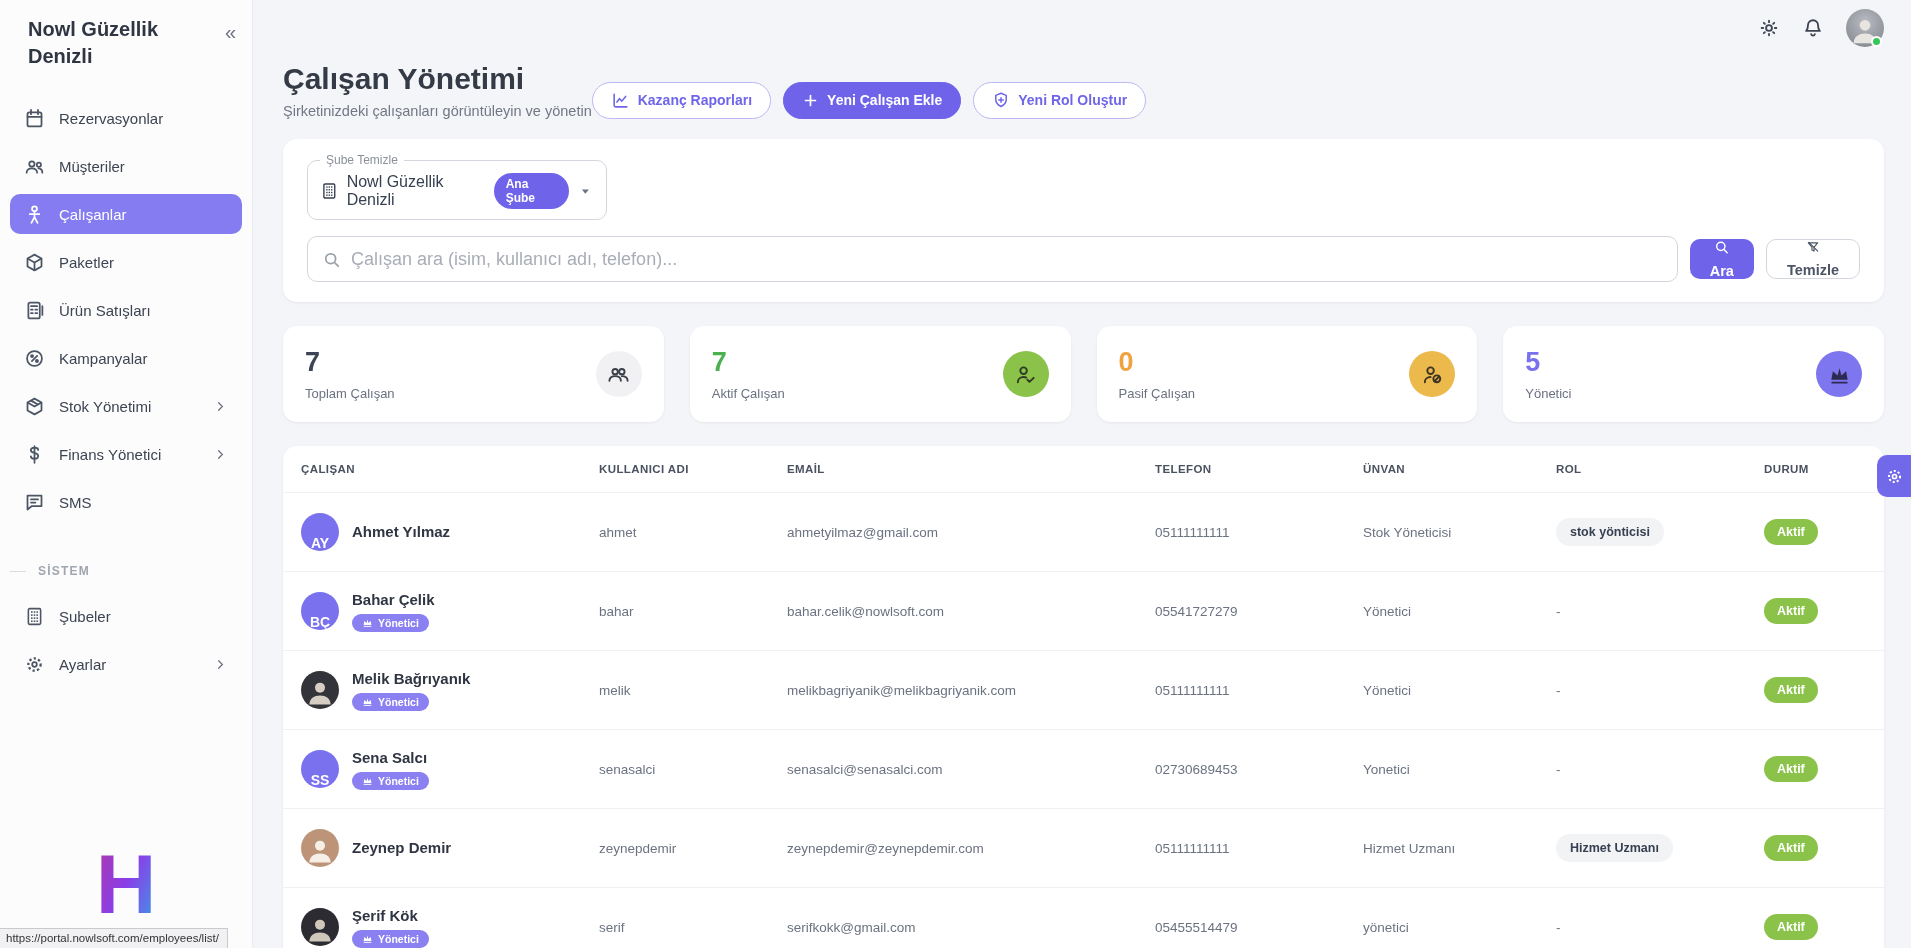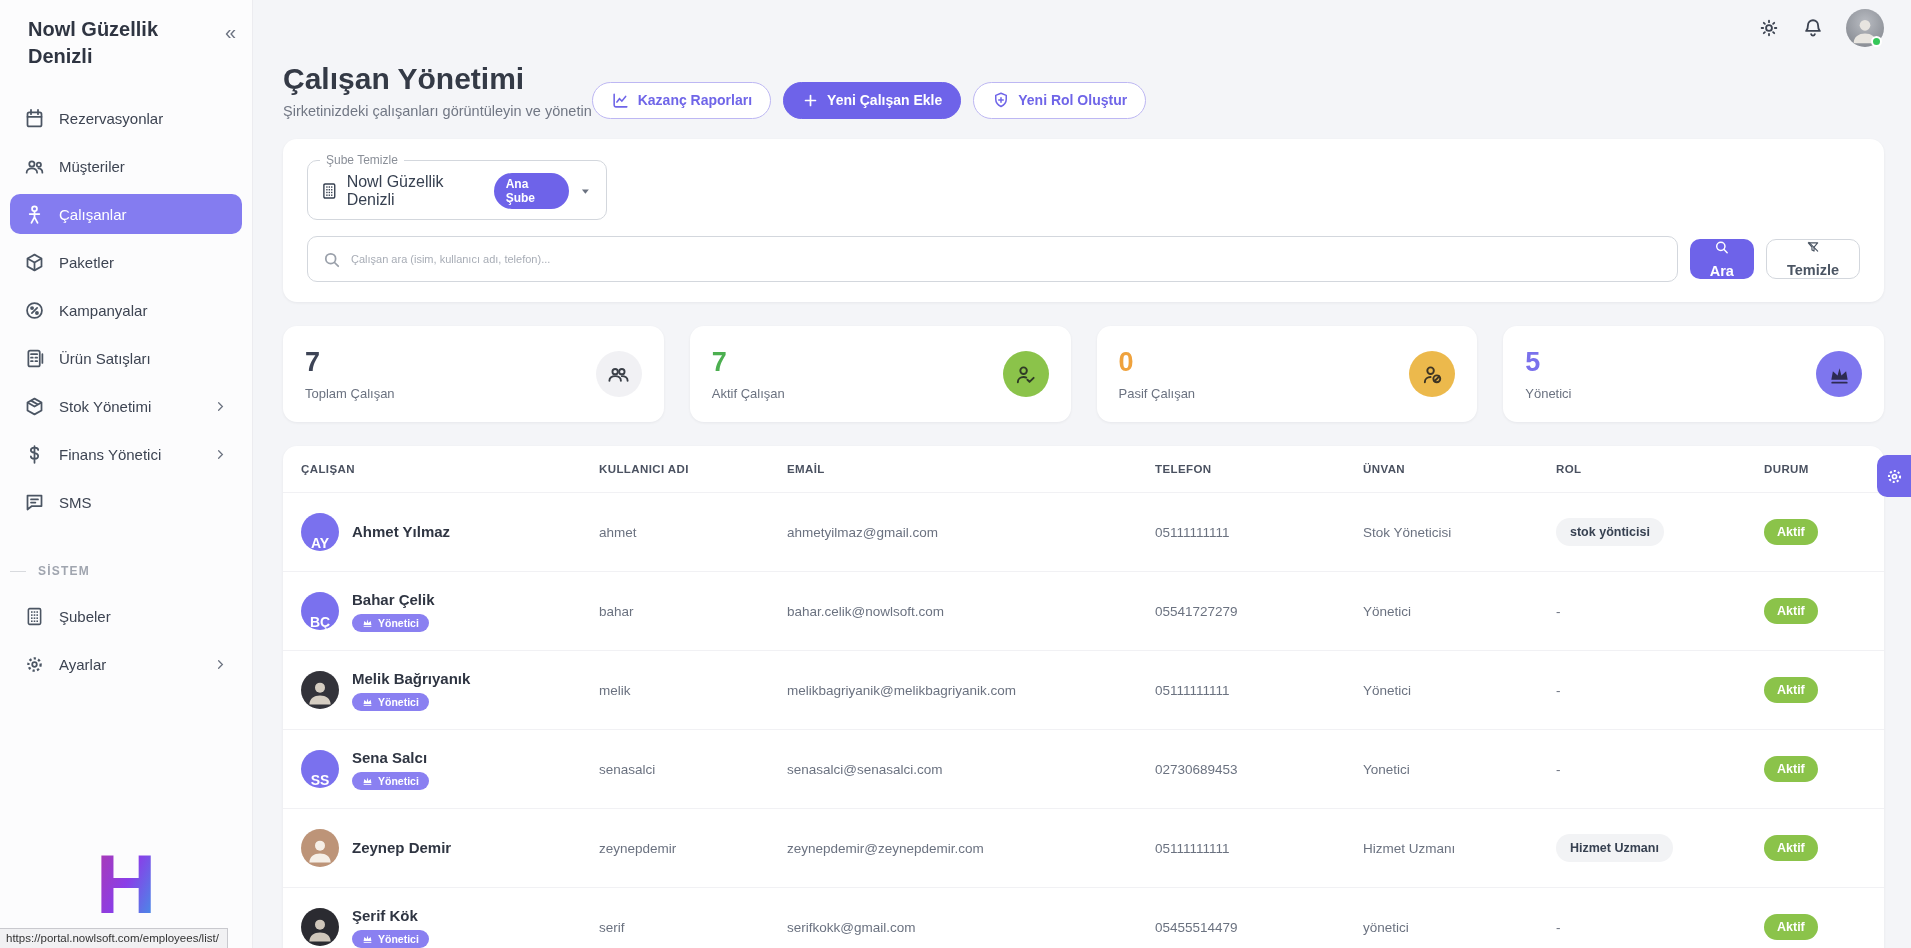--- a/index.html
+++ b/index.html
@@ -55,21 +55,21 @@
   .filter-card { margin-top:20px; background:#fff; border-radius:14px; padding:14px 24px 20px 24px;
                  box-shadow:0 1px 3px rgba(16,24,40,.06); }
   .branch-field { width:300px; border:1px solid #d3d7dd; border-radius:10px; padding:6px 12px 10px 12px; cursor:pointer; }
   .branch-field legend { font-size:12px; color:#8a8f98; padding:0 6px; }
   .branch-inner { display:flex; align-items:center; gap:8px; color:#374151; font-size:16px; }
   .branch-badge { background:#6e63e9; color:#fff; font-size:12px; font-weight:600; padding:4px 12px; border-radius:999px; }
   .branch-caret { margin-left:auto; color:#6b7280; }
   .search-row { display:flex; align-items:center; gap:12px; margin-top:16px; }
   .search-box { flex:1; display:flex; align-items:center; gap:10px; height:46px; border:1px solid #d3d7dd;
                 border-radius:10px; padding:0 14px; background:#fff; color:#9aa0aa; }
-  .search-box input { flex:1; border:none; outline:none; font-size:11px; color:#6d28d9; background:transparent; }
+  .search-box input { flex:1; border:none; outline:none; font-size:18px; color:#6d28d9; background:transparent; }
   .search-box input::placeholder { color:#a8adb6; }
   .btn-rect { display:flex; align-items:center; gap:8px; height:40px; border-radius:10px;
               font-size:14.5px; font-weight:700; padding:0 20px;flex-direction:column; }
   .btn-ara { background:#6e63e9; color:#fff; }
   .btn-temizle { background:#fff; border:1px solid #d3d7dd; color:#4b5563; }
 
   
   .stats-row { display:grid; grid-template-columns:repeat(4,1fr); gap:26px; margin-top:24px; }
   .stat-card { background:#fff; border-radius:14px; padding:16px 22px; height:96px;
                display:flex; justify-content:space-between; align-items:center;
@@ -316,29 +316,29 @@
       <span>Çalışanlar</span>
       </a>
     <a class="nav-item">
       <svg class="ic nico" width="21" height="21">
           <use href="#i-box"></use>
         </svg>
       <span>Paketler</span>
       </a>
     <a class="nav-item">
       <svg class="ic nico" width="21" height="21">
+          <use href="#i-pos"></use>
+        </svg>
+      <span>Ürün Satışları</span>
+      </a>
+    <a class="nav-item">
+      <svg class="ic nico" width="21" height="21">
           <use href="#i-discount"></use>
         </svg>
       <span>Kampanyalar</span>
-      </a>
-    <a class="nav-item">
-      <svg class="ic nico" width="21" height="21">
-          <use href="#i-pos"></use>
-        </svg>
-      <span>Ürün Satışları</span>
       </a>
     <a class="nav-item">
       <svg class="ic nico" width="21" height="21">
           <use href="#i-stock"></use>
         </svg>
       <span>Stok Yönetimi</span>
       <svg class="ic chev" width="15" height="15">
           <use href="#i-chev-r"></use>
         </svg>
       </a>

